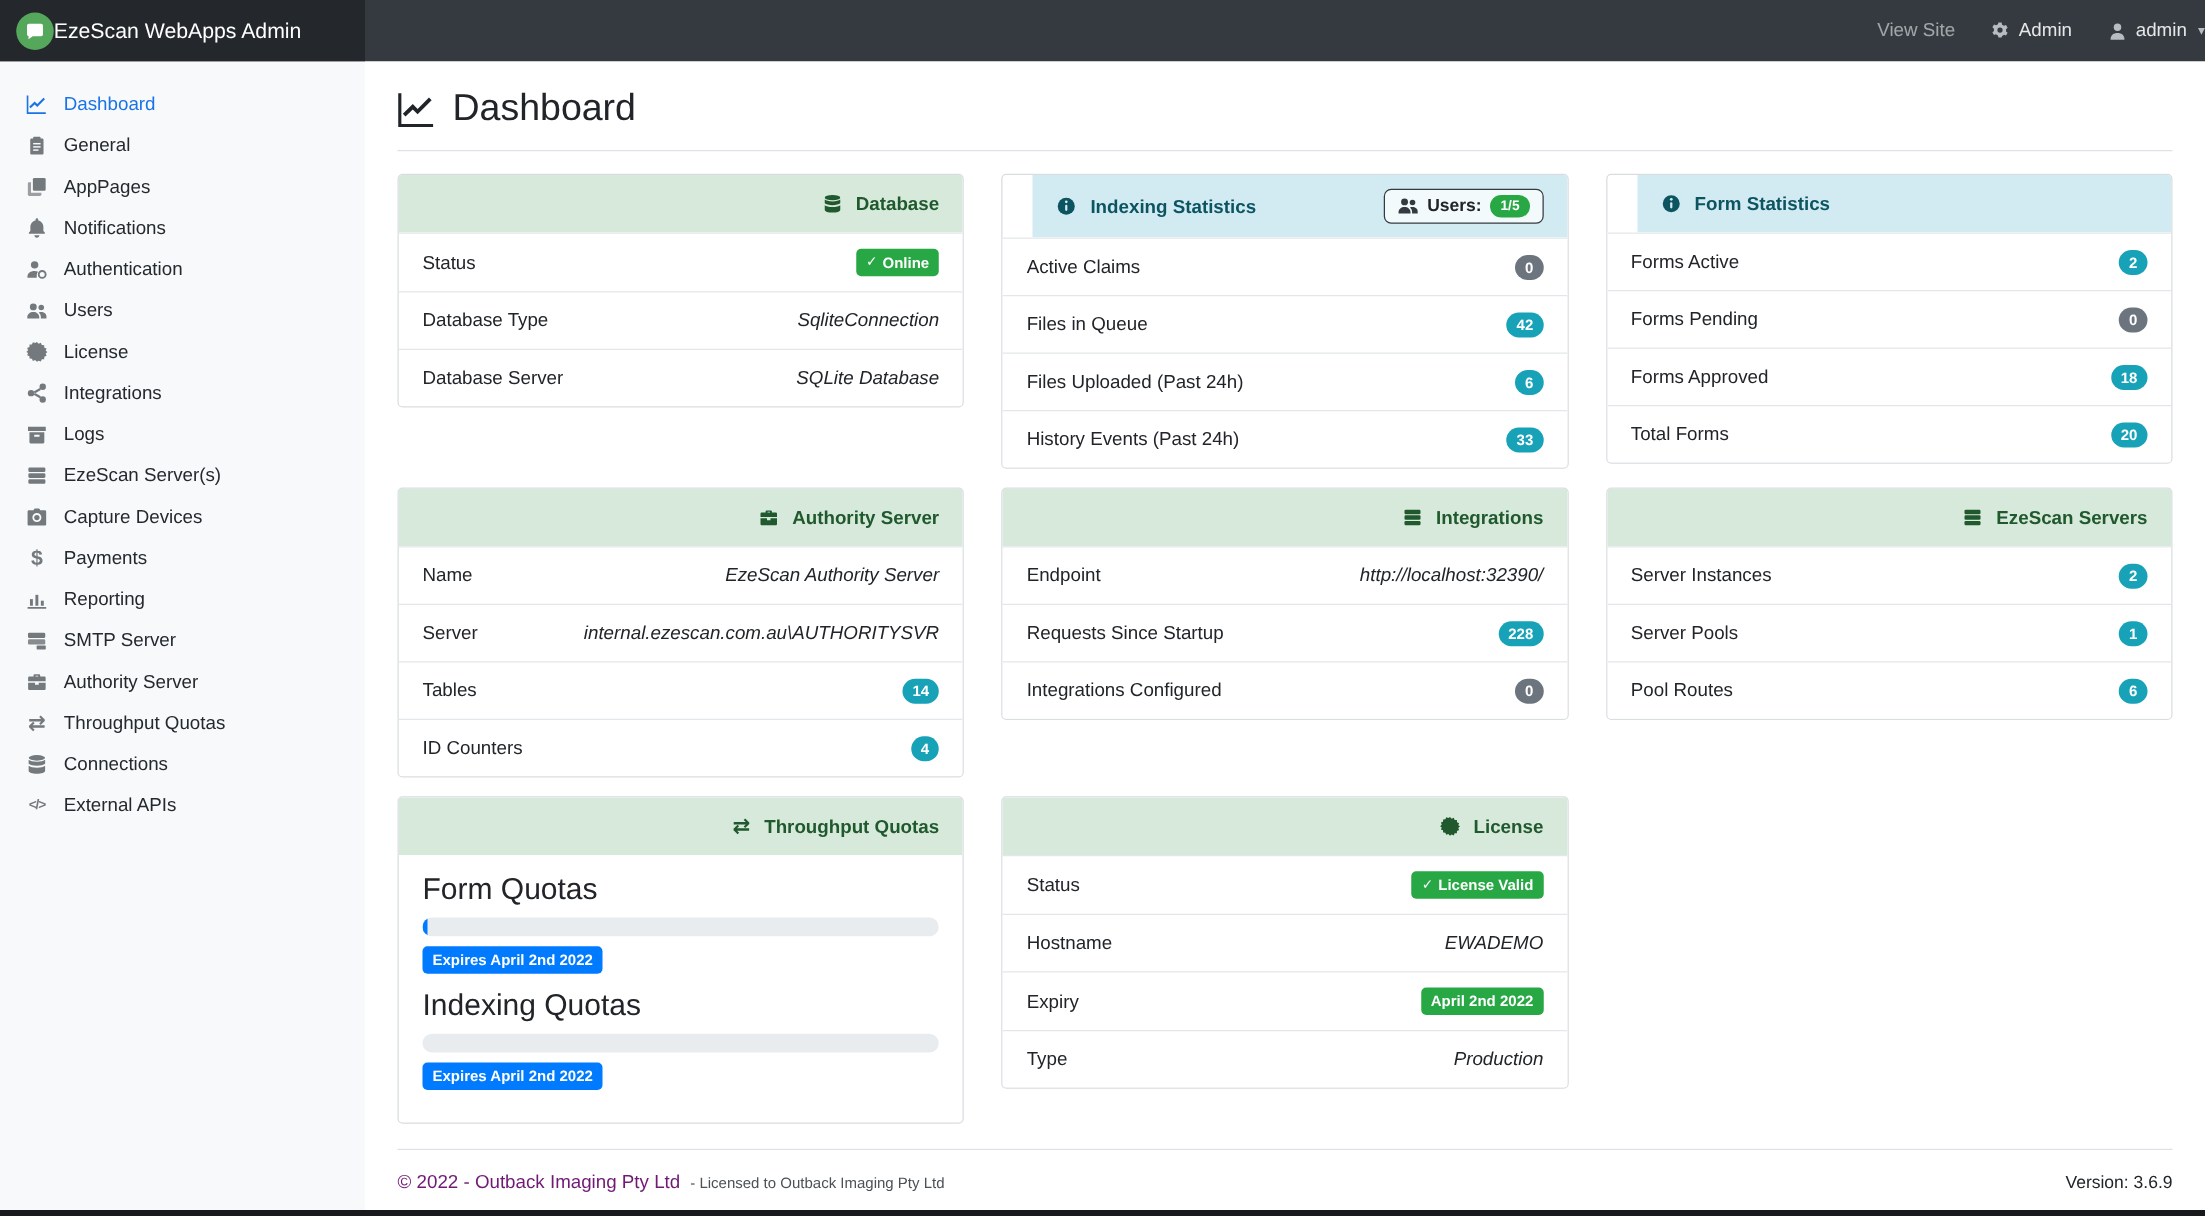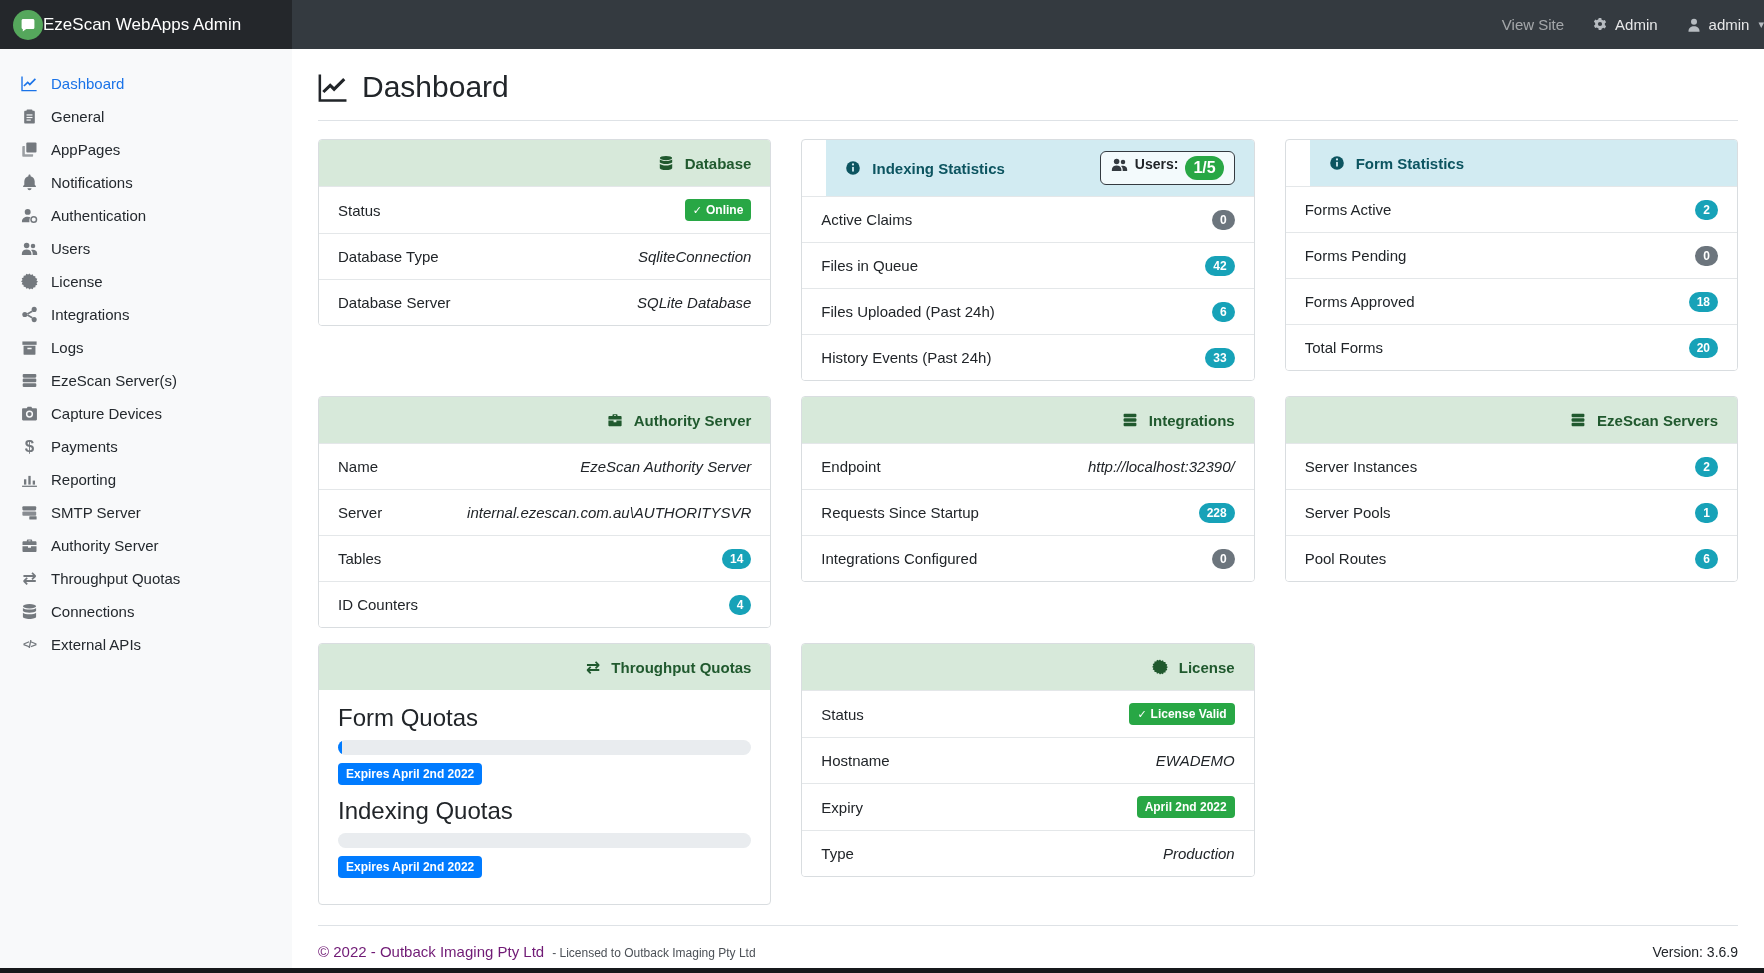--- a/index.html
+++ b/index.html
@@ -46,21 +46,21 @@
   .badge{display:inline-flex;align-items:center;color:#fff;font-size:12px;font-weight:700;line-height:1;}
   .b-pill{border-radius:10rem;padding:4px 8px;}
   .b-rect{border-radius:4px;padding:5px 8px;}
   .b-info{background:#17a2b8;}
   .b-secondary{background:#6c757d;}
   .b-success{background:#28a745;}
   .b-primary{background:#007bff;}
   .chk{font-size:11px;margin-right:4px;font-weight:700;}
   .users-btn{margin-left:auto;display:flex;align-items:flex-start;gap:7px;background:#f3fafc;border:1px solid #343a40;border-radius:6px;padding:4px 10px;font-family:inherit;font-size:14px;font-weight:700;color:#212529;cursor:pointer;}
   .users-btn .icn svg{width:17px;height:17px;fill:#343a40;display:block;}
-  .pill-green{background:#28a745;color:#fff;border-radius:10rem;padding:3px 8px;font-size:16px;font-weight:700;}
+  .pill-green{background:#28a745;color:#fff;border-radius:10rem;padding:3px 8px;font-size:11px;font-weight:700;}
   
   .card-body{padding:8px 19px 14px 19px;}
   .q-section{margin-bottom:12px;}
   .q-head{font-size:24px;font-weight:400;color:#212529;margin:6px 0 8px 0;}
   .progress{height:15px;background:#e9ecef;border-radius:8px;overflow:hidden;}
   .progress-fill{height:100%;background:#007bff;}
   .q-badge{margin-top:8px;}
   
   .footer-hr{border:0;border-top:1px solid #dee2e6;margin:20px 0 0 0;}
   .footer{display:flex;align-items:baseline;padding:17px 0 10px 0;}

